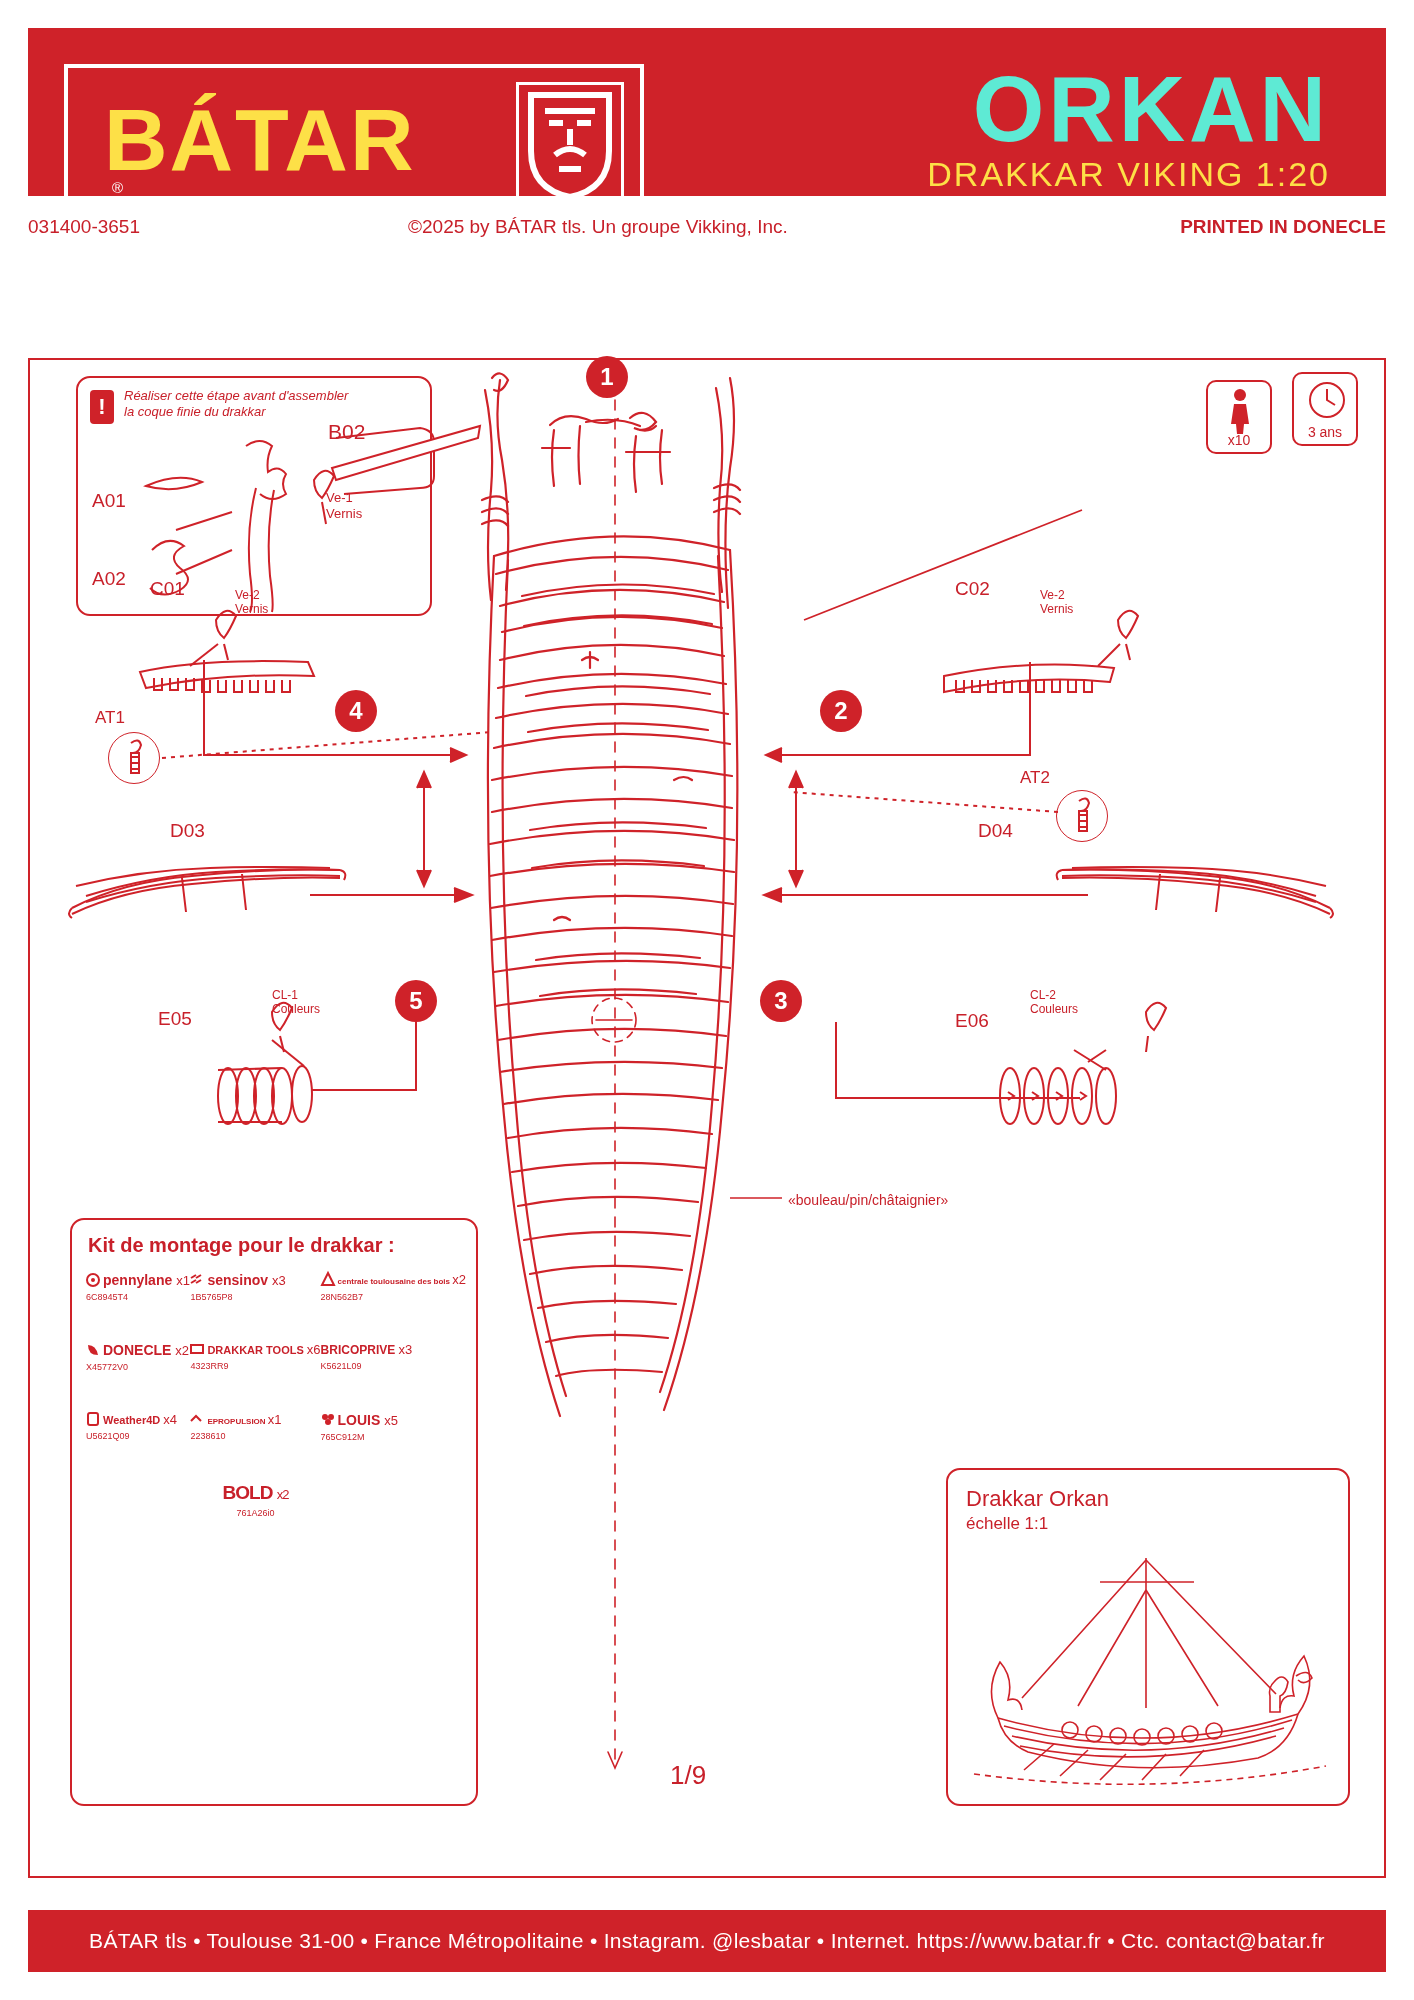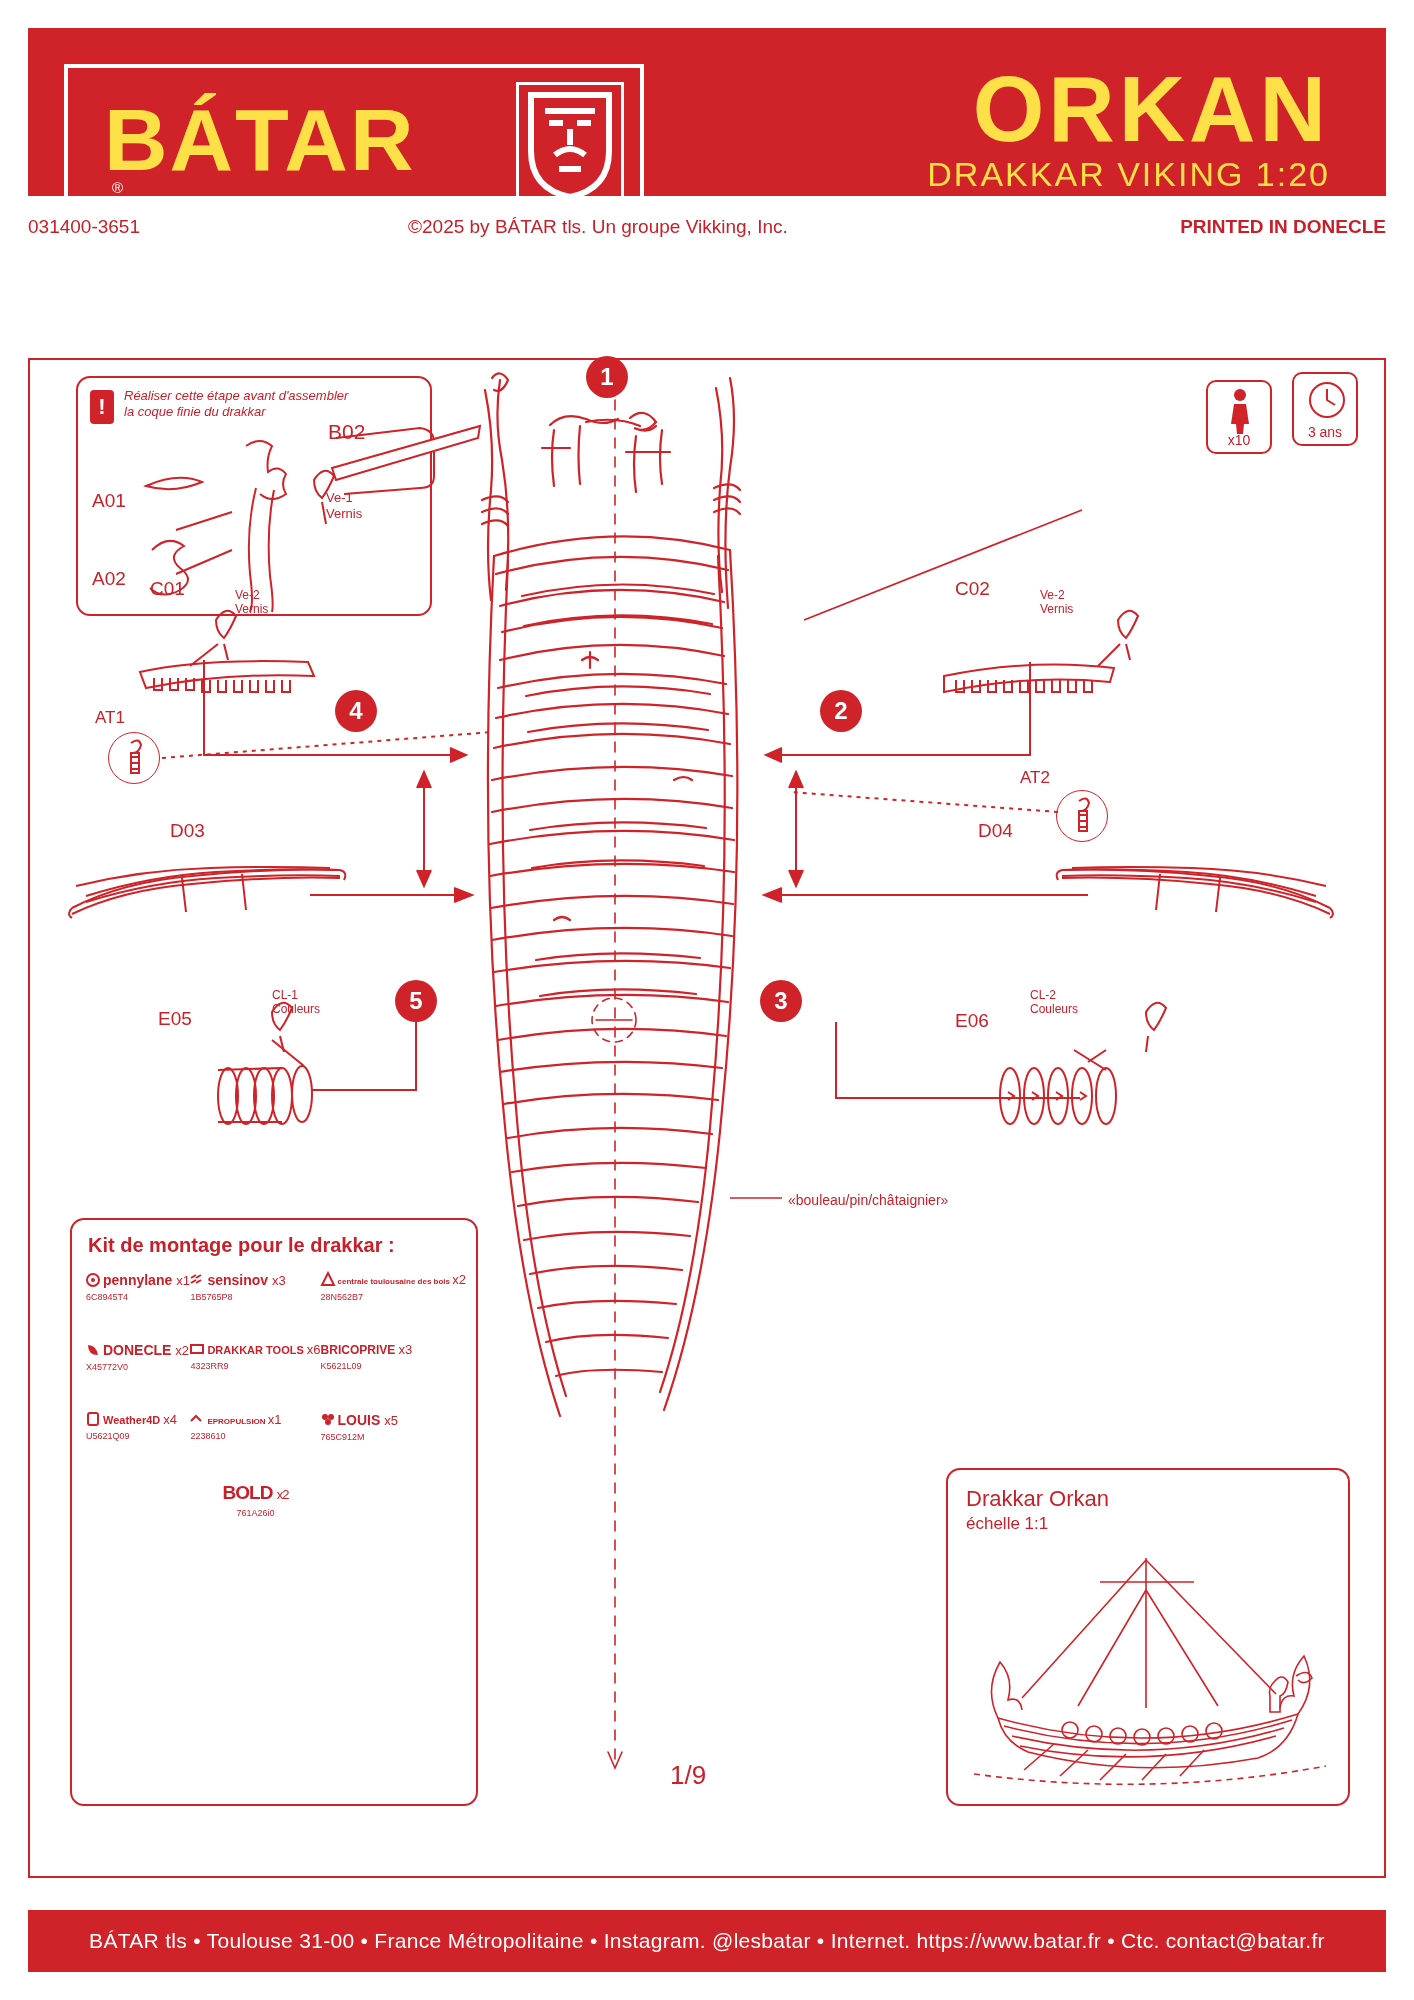--- a/index.html
+++ b/index.html
@@ -30,21 +30,21 @@
     position:absolute; left:44px; bottom:16px; color:#fff; font-size:15px;
   }
   .logo-crest {
     position:absolute; right:16px; top:14px; width:108px; height:124px;
     border:3px solid #fff;
   }
   .title-block {
     position:absolute; right:56px; top:38px; width:640px; text-align:right;
   }
   .title-main {
-    color:#fde047; font-size:92px; font-weight:bold; letter-spacing:4px;
+    color:#5eead4; font-size:92px; font-weight:bold; letter-spacing:4px;
     line-height:0.95; font-family:"Liberation Sans", sans-serif;
   }
   .title-sub {
     color:#fde047; font-size:34px; letter-spacing:2px; margin-top:2px;
   }
   .meta-row {
     position:absolute; left:28px; top:208px; width:1358px; height:40px;
     font-size:19px;
   }
   .meta-left { position:absolute; left:0; top:8px; }

